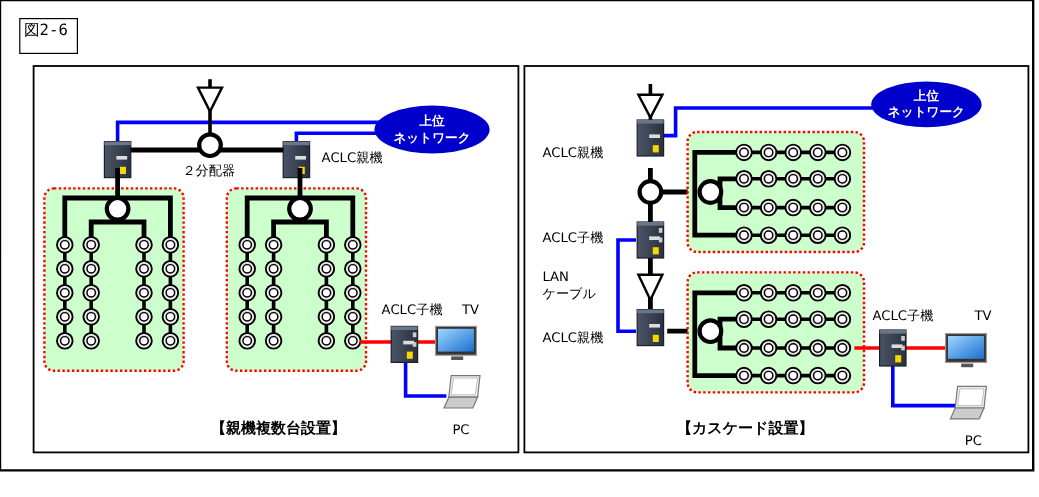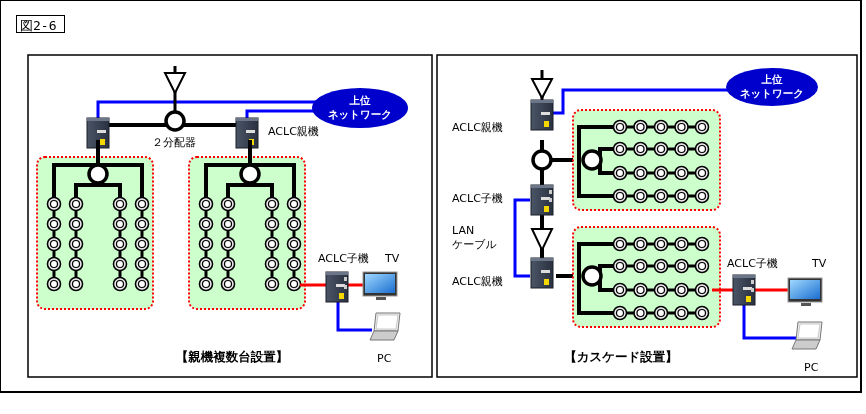--- a/index.html
+++ b/index.html
@@ -1,18 +1,18 @@
 <!DOCTYPE html>
 <html><head>
 <meta charset="utf-8">
 <style>
   html,body{margin:0;padding:0;background:#fff;}
   body{width:866px;height:414px;position:relative;overflow:hidden;font-family:"DejaVu Sans",sans-serif;}
   #outer{position:absolute;left:0;top:0;width:862px;height:393px;border:1px solid #000;border-right-width:2px;border-bottom-width:2px;box-sizing:border-box;}
-  #fig-label{position:absolute;left:16px;top:15px;width:49px;height:18px;border:1px solid #000;box-sizing:border-box;font-size:13px;line-height:20px;padding-left:3px;font-family:"DejaVu Sans Mono",monospace;}
+  #fig-label{position:absolute;left:16px;top:15px;width:49px;height:30px;border:1px solid #000;box-sizing:border-box;font-size:13px;line-height:20px;padding-left:3px;font-family:"DejaVu Sans Mono",monospace;}
   svg{position:absolute;left:0;top:0;}
   .lbl{font-family:"DejaVu Sans",sans-serif;font-size:11px;fill:#000;}
   .ttl{font-family:"DejaVu Sans",sans-serif;font-size:12.5px;font-weight:bold;fill:#000;}
   .cloud{font-family:"DejaVu Sans",sans-serif;font-size:10.5px;font-weight:bold;fill:#fff;}
 </style>
 </head>
 <body>
 
 <div id="outer"></div>
 <div id="fig-label">図2-6</div>

